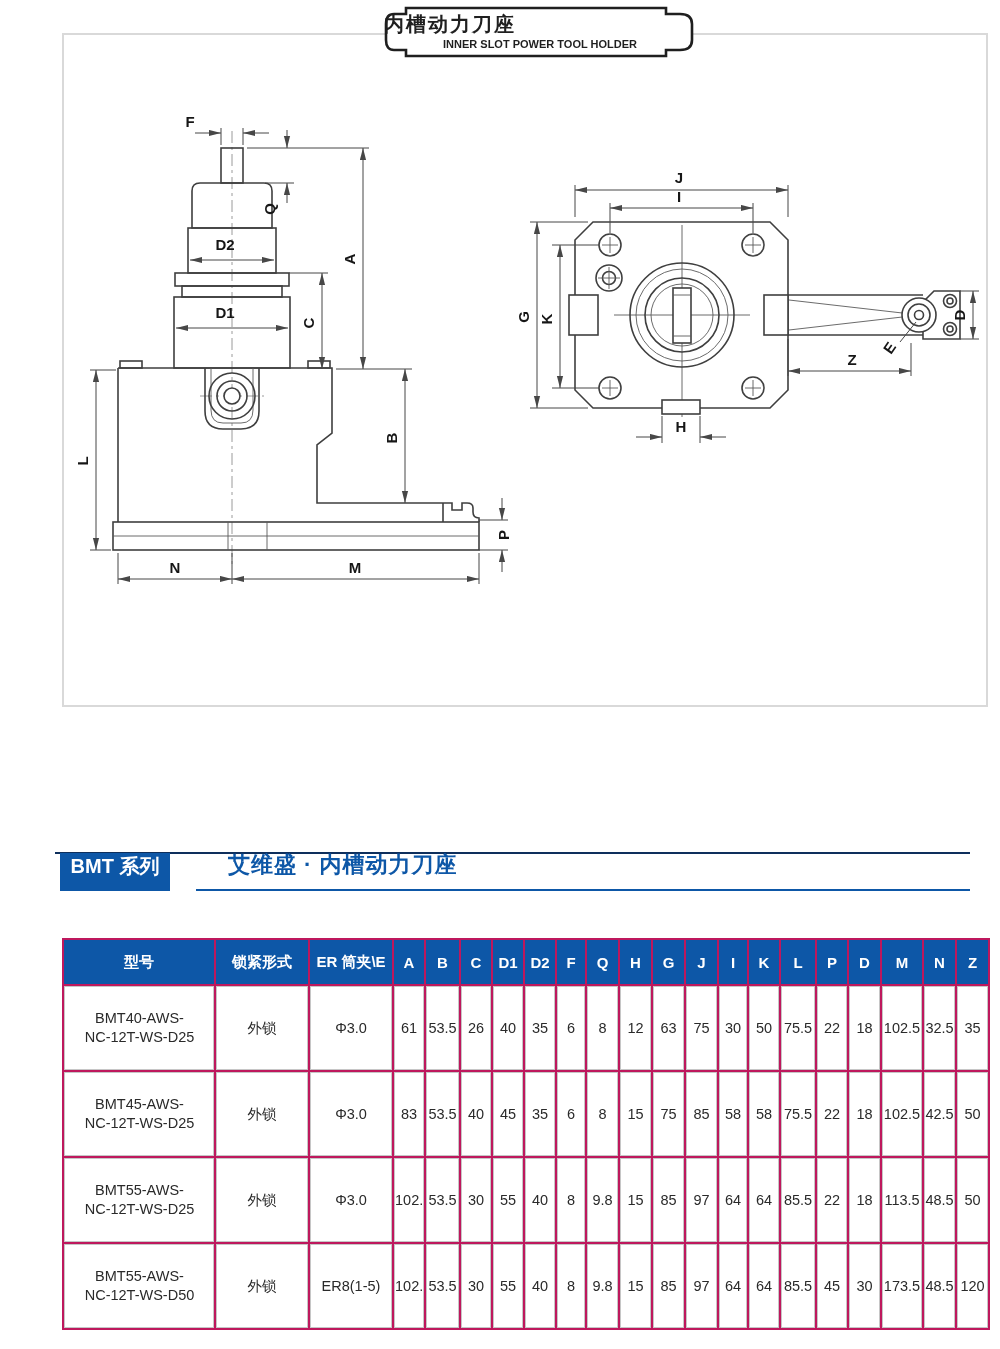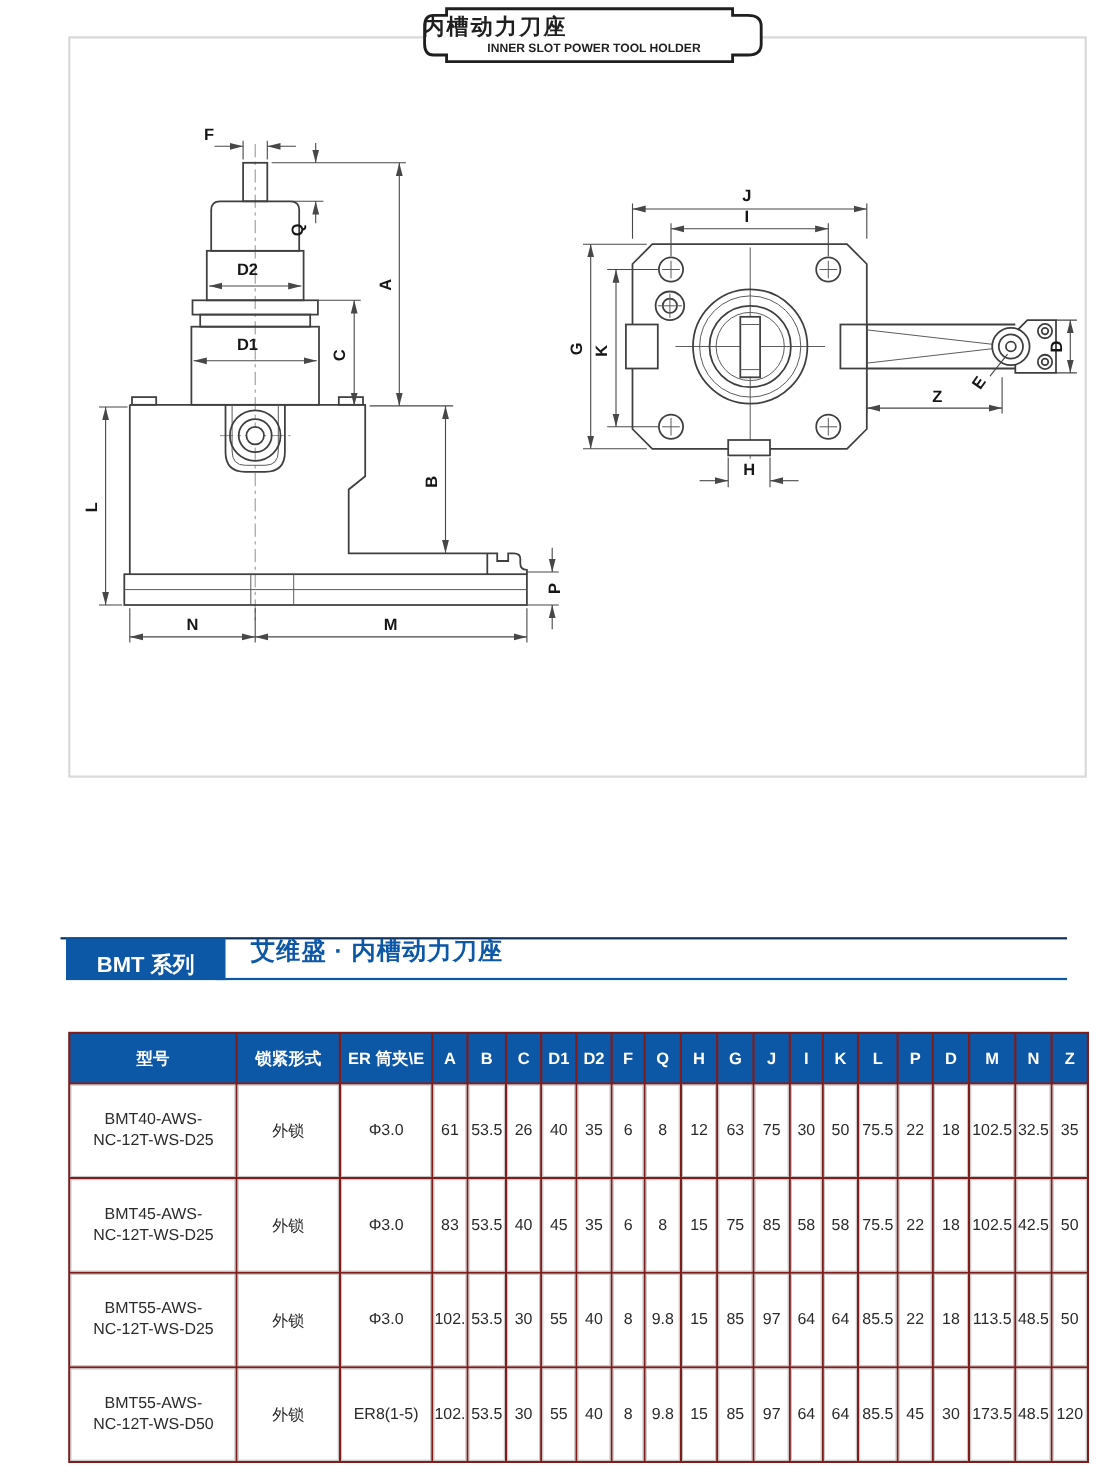--- a/index.html
+++ b/index.html
@@ -18,27 +18,27 @@
   .banner .en{position:absolute;left:0;top:34px;width:100%;text-align:center;
               font-size:11px;font-weight:bold;color:#1f1f1f}
   .dwg{position:absolute;left:62px;top:33px}
   .dwg .part{fill:none;stroke:var(--dwg);stroke-width:1.6}
   .dwg .partw{fill:#fff;stroke:var(--dwg);stroke-width:1.6}
   .dwg .thin{fill:none;stroke:#5a5a5a;stroke-width:0.9}
   .dwg .dim{fill:none;stroke:#474747;stroke-width:1}
   .dwg .cl{fill:none;stroke:#808080;stroke-width:0.8;stroke-dasharray:12 4 3 4}
   .dwg text{font:bold 15px "Liberation Sans","DejaVu Sans",sans-serif;fill:#161616;text-anchor:middle}
   .sec-rule{position:absolute;left:55px;top:852px;width:915px;height:2px;background:var(--rule-navy)}
-  .series-box{position:absolute;left:60px;top:853px;width:145px;height:38px;background:var(--accent);
-              color:#fff;font-size:20px;font-weight:bold;display:flex;align-items:flex-end;justify-content:center}
+  .series-box{position:absolute;left:60px;top:853px;width:110px;height:38px;background:var(--accent);
+              color:#fff;font-size:20px;font-weight:bold;display:flex;align-items:flex-start;justify-content:center}
   .series-title{position:absolute;left:228px;top:853px;height:24px;display:flex;align-items:center;
                 color:var(--accent);font-size:22px;font-weight:bold;letter-spacing:1px}
   .blue-rule{position:absolute;left:196px;top:889px;width:774px;height:2px;background:var(--accent)}
   table.spec{position:absolute;left:62px;top:938px;width:928px;border-collapse:separate;border-spacing:2px;
-             table-layout:fixed;background:#7f1d1d}
+             table-layout:fixed;background:#be185d}
   table.spec th{background:var(--accent);color:#fff;font-size:15px;font-weight:bold;height:44px;
                 text-align:center;padding:0;overflow:hidden}
   table.spec td{border:1px solid var(--tbl-border);height:84px;text-align:center;
                 font-size:14.5px;color:#2a2a2a;background:#fff;overflow:hidden}
   td.model{text-align:left;padding-left:1px;line-height:19px}
   td.model span{display:block}
 </style>
 </head>
 <body>
 

